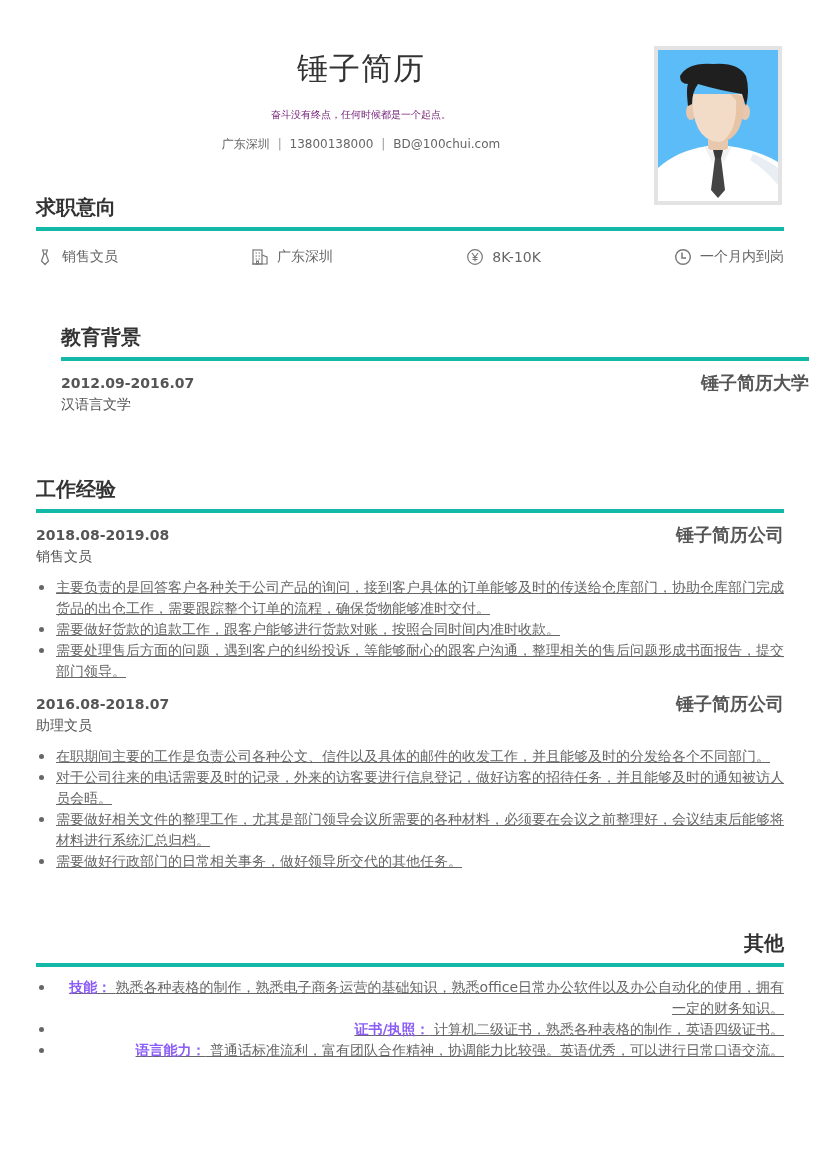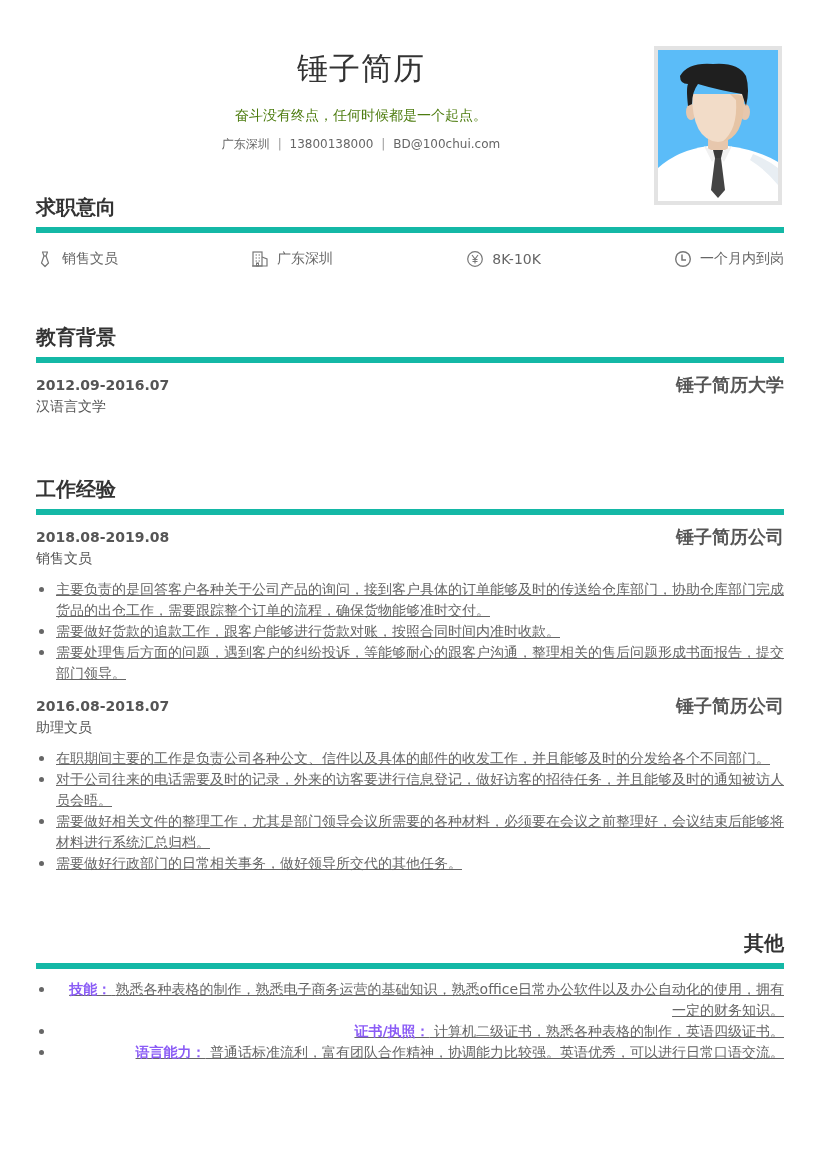--- a/index.html
+++ b/index.html
@@ -9,35 +9,35 @@
     color: #555555;
     font-size: 14px;
     position: relative;
     overflow: hidden;
   }
   .page { position: absolute; left: 36px; top: 0; width: 748px; height: 896px; }
 
   
   .header { position: absolute; left: 0; top: 46px; width: 650px; text-align: center; }
   .name { font-size: 31px; color: #333333; font-weight: normal; line-height: 44px; letter-spacing: 1px; margin-left: 0; }
-  .slogan { font-size: 14px; color: #4d7c0f; margin-top: 15px; line-height: 20px; }
+  .slogan { font-size: 10px; color: #701a75; margin-top: 15px; line-height: 20px; }
   .contact { font-size: 12px; color: #666666; margin-top: 9px; line-height: 20px; }
   .contact .sep { color: #999; margin: 0 4px; }
 
   .photo {
     position: absolute; left: 618px; top: 46px; width: 128px; height: 159px;
     border: 4px solid #e3e3e3; background: #5bbcf8; overflow: hidden;
   }
   .photo svg { display: block; width: 120px; height: 151px; }
 
   
   .section { position: absolute; left: 0; width: 748px; }
   .section-title {
     font-size: 20px; font-weight: bold; color: #333333; line-height: 28px;
-    padding-bottom: 6px; border-bottom: 6px solid #14b8a6;
+    padding-bottom: 6px; border-bottom: 4px solid #14b8a6;
   }
 
   .intent-row { display: flex; justify-content: space-between; margin-top: 14px; height: 24px; align-items: center; }
   .intent-item { display: flex; align-items: center; font-size: 14px; color: #666666; }
   .intent-item .ico { width: 18px; height: 18px; margin-right: 8px; display: inline-flex; align-items: center; justify-content: center; }
   .intent-item .ico svg { width: 18px; height: 18px; }
 
   .entry-head { display: flex; justify-content: space-between; align-items: center; margin-top: 12px; line-height: 20px; }
   .entry-date { font-weight: bold; font-size: 14px; color: #555555; }
   .entry-org { font-weight: bold; font-size: 18px; color: #555555; }
@@ -131,21 +131,21 @@
           <svg viewBox="0 0 18 18">
               <circle cx="9" cy="9" r="7.3" fill="none" stroke="#777" stroke-width="1.4"></circle>
               <path d="M8 4.5 L8 10 L12 10" fill="none" stroke="#777" stroke-width="1.5"></path>
             </svg>
         </span>
         <span>一个月内到岗</span>
       </div>
     </div>
   </div>
 
-  <div class="section" style="top:323px;">
+  <div class="section" style="top:323px;margin-left:25px;">
     <div class="section-title">教育背景</div>
     <div class="entry-head">
       <span class="entry-date">2012.09-2016.07</span>
       <span class="entry-org">锤子简历大学</span>
     </div>
     <div class="entry-sub">汉语言文学</div>
   </div>
 
   <div class="section" style="top:475px;">
     <div class="section-title">工作经验</div>

